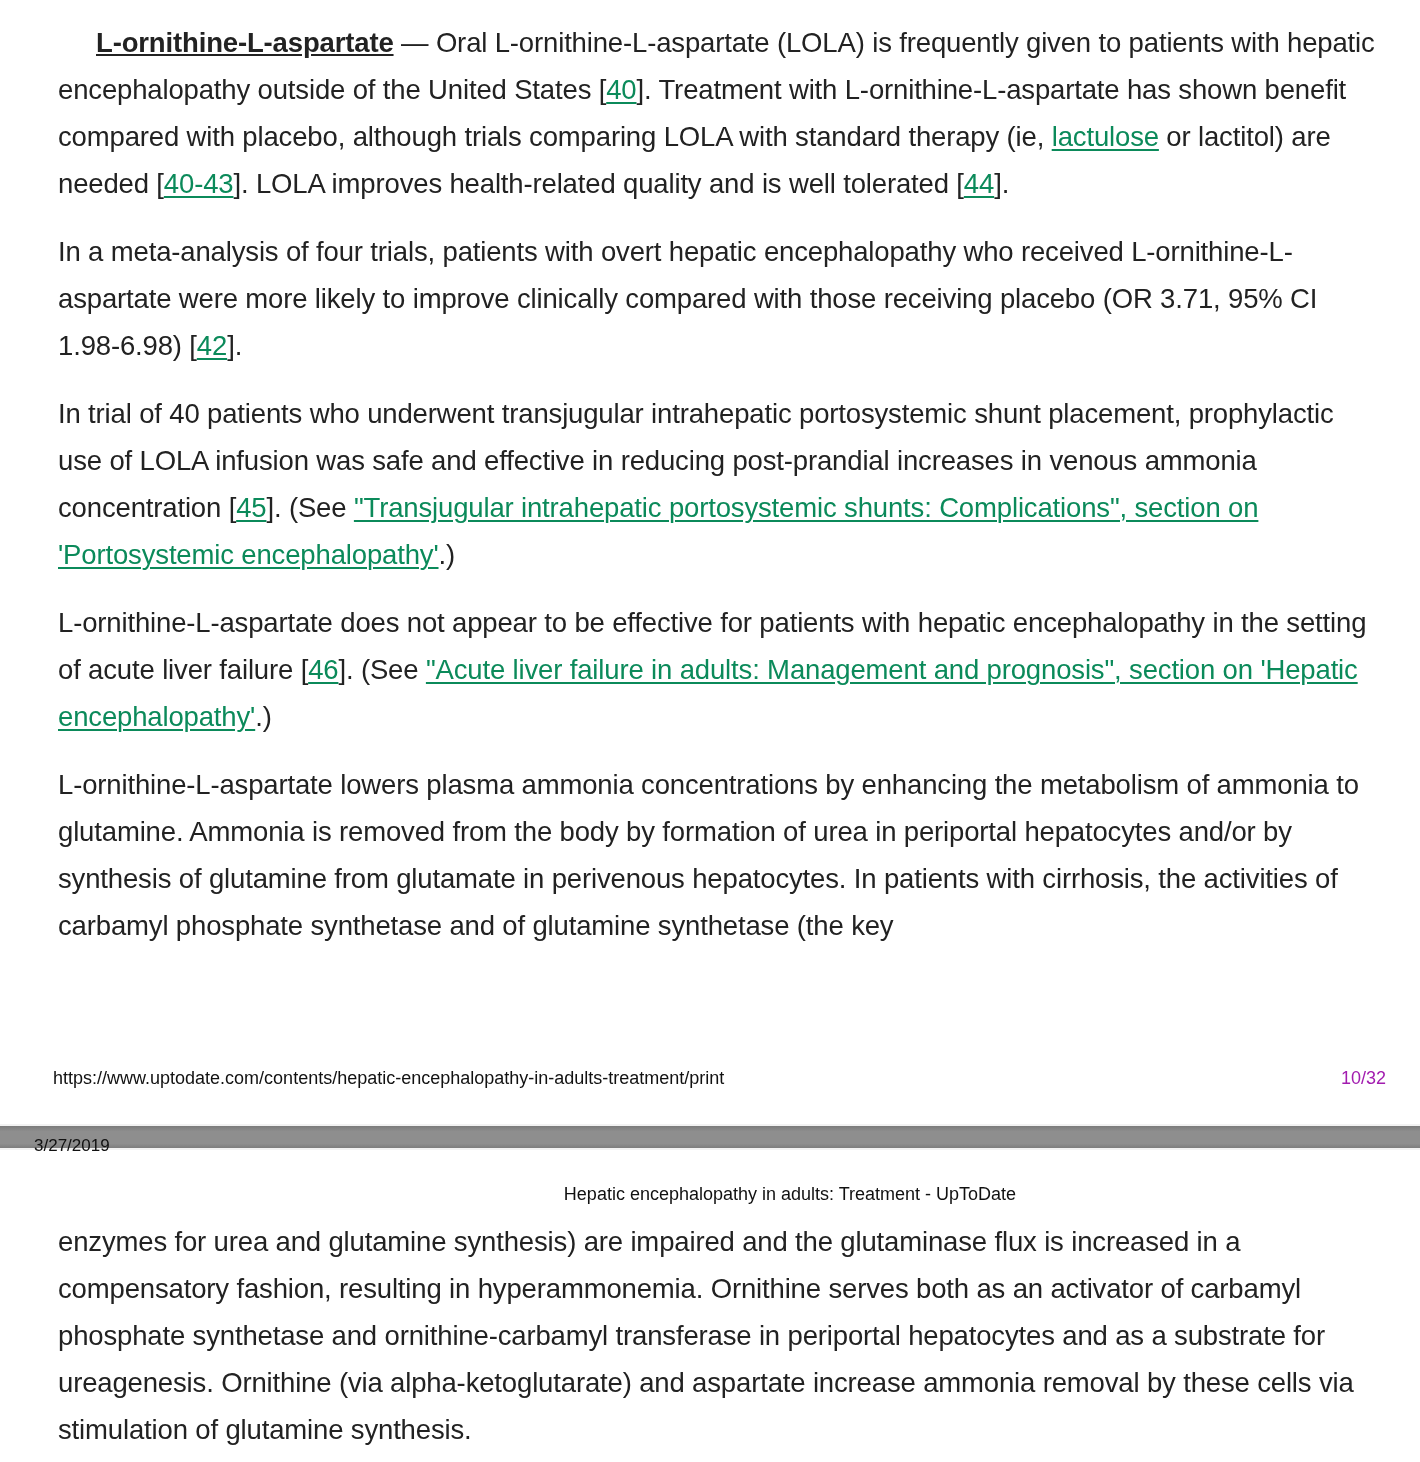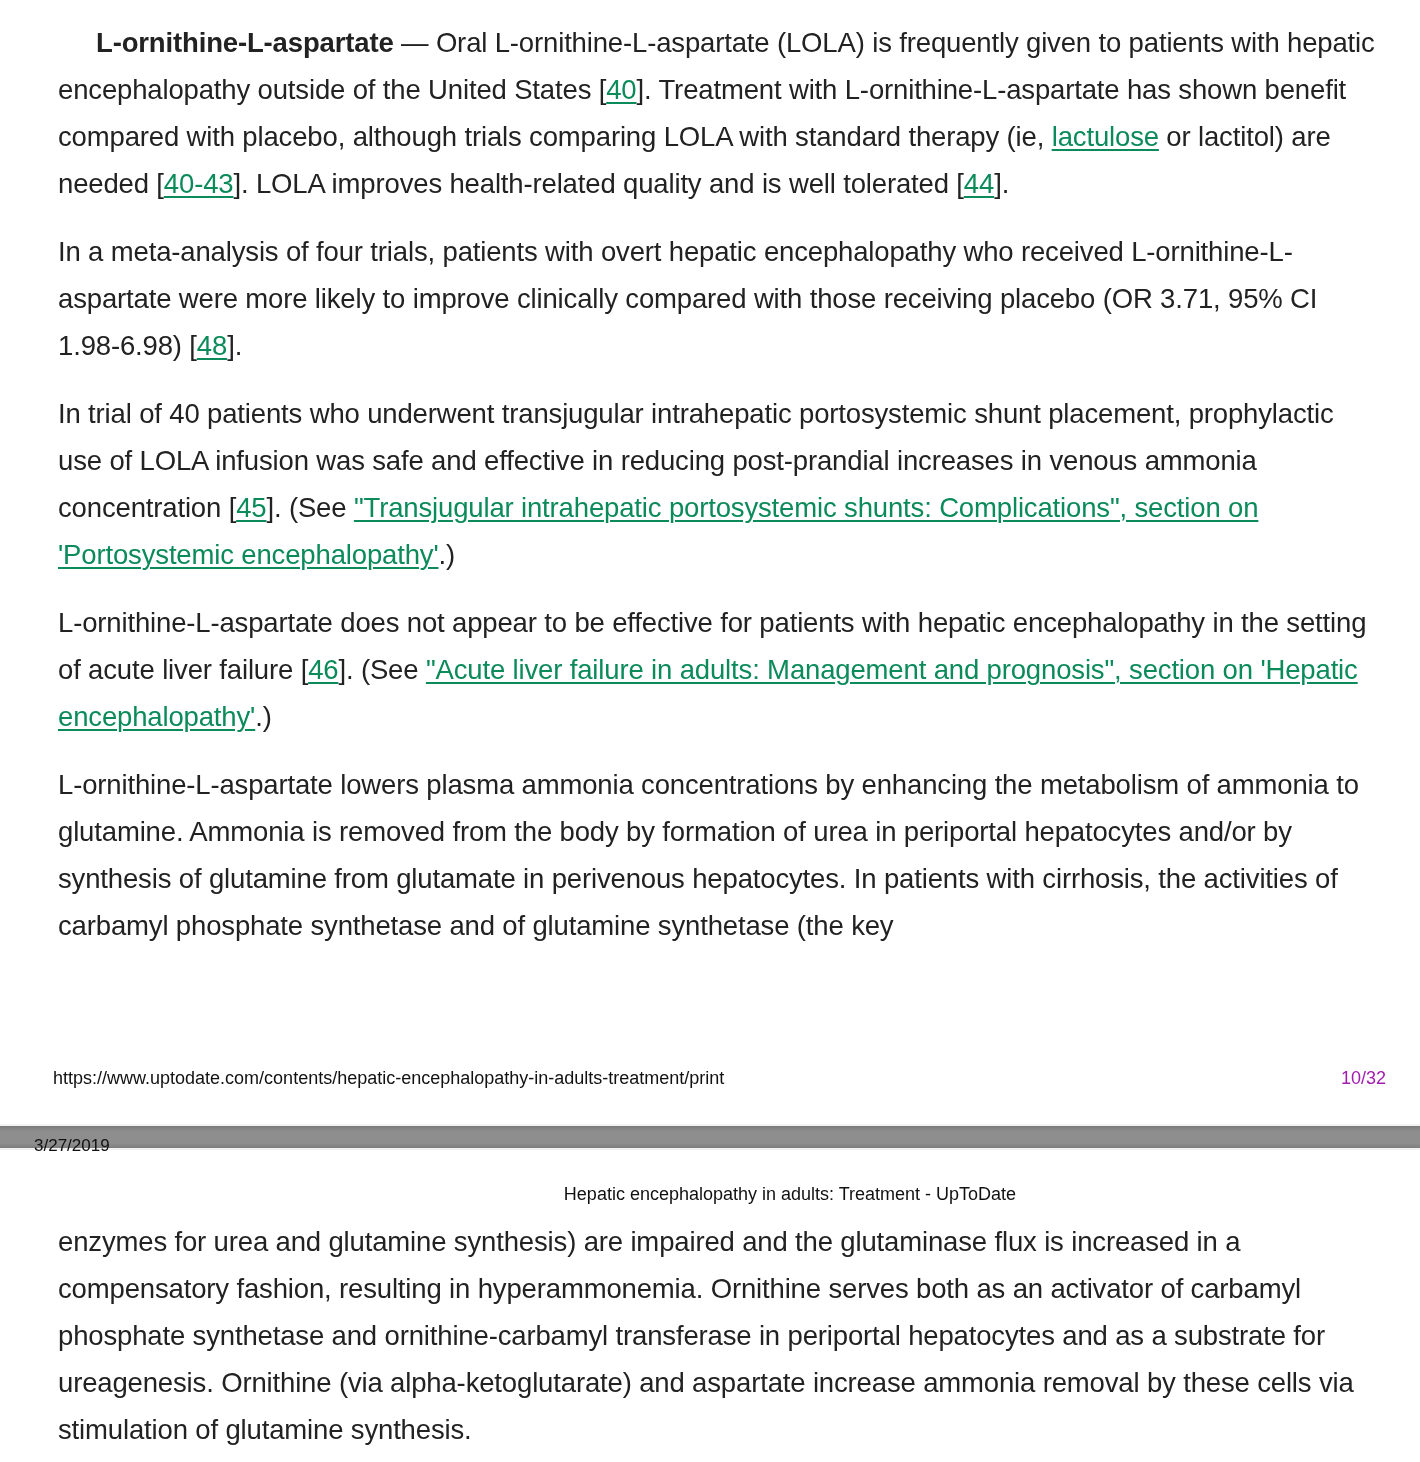--- a/index.html
+++ b/index.html
@@ -22,21 +22,21 @@
       font-size: 27.5px;
       line-height: 47px;
       letter-spacing: -0.15px;
     }
     .page-top { top: 19px; }
     .page-bottom { top: 1218px; }
     p.para {
       margin: 0 0 21px 0;
     }
     p.para.first { text-indent: 38px; }
-    .term { font-weight: bold; }
+    .term { font-weight: bold; text-decoration: underline; }
     a.lnk {
       color: #0b8a5a;
       text-underline-offset: 3px;
       text-decoration-thickness: 1.5px;
     }
     .footer-url {
       position: absolute;
       left: 34px;
       top: 1068px;
       font-size: 18px;
@@ -82,21 +82,21 @@
       font-size: 18px;
       color: #111;
     }
   </style>
 </head>
 <body>
 
 <div class="page-body page-top">
   <p class="para first"><span class="term">L-ornithine-L-aspartate</span><span> — Oral L-ornithine-L-aspartate (LOLA) is frequently given to patients with hepatic encephalopathy outside of the United States [</span><a class="lnk" href="#" style="color: rgb(11, 138, 90);">40</a><span>]. Treatment with L-ornithine-L-aspartate has shown benefit compared with placebo, although trials comparing LOLA with standard therapy (ie, </span><a class="lnk" href="#" style="color: rgb(11, 138, 90);">lactulose</a><span> or lactitol) are needed [</span><a class="lnk" href="#" style="color: rgb(11, 138, 90);">40-43</a><span>]. LOLA improves health-related quality and is well tolerated [</span><a class="lnk" href="#" style="color: rgb(11, 138, 90);">44</a><span>].</span></p>
 
-  <p class="para"><span>In a meta-analysis of four trials, patients with overt hepatic encephalopathy who received L-ornithine-L-aspartate were more likely to improve clinically compared with those receiving placebo (OR 3.71, 95% CI 1.98-6.98) [</span><a class="lnk" href="#" style="color: rgb(11, 138, 90);">48</a><span>].</span></p>
+  <p class="para"><span>In a meta-analysis of four trials, patients with overt hepatic encephalopathy who received L-ornithine-L-aspartate were more likely to improve clinically compared with those receiving placebo (OR 3.71, 95% CI 1.98-6.98) [</span><a class="lnk" href="#" style="color: rgb(11, 138, 90);">42</a><span>].</span></p>
 
   <p class="para"><span>In trial of 40 patients who underwent transjugular intrahepatic portosystemic shunt placement, prophylactic use of LOLA infusion was safe and effective in reducing post-prandial increases in venous ammonia concentration [</span><a class="lnk" href="#" style="color: rgb(11, 138, 90);">45</a><span>]. (See </span><a class="lnk" href="#" style="color: rgb(11, 138, 90);">"Transjugular intrahepatic portosystemic shunts: Complications", section on 'Portosystemic encephalopathy'</a><span>.)</span></p>
 
   <p class="para"><span>L-ornithine-L-aspartate does not appear to be effective for patients with hepatic encephalopathy in the setting of acute liver failure [</span><a class="lnk" href="#" style="color: rgb(11, 138, 90);">46</a><span>]. (See </span><a class="lnk" href="#" style="color: rgb(11, 138, 90);">"Acute liver failure in adults: Management and prognosis", section on 'Hepatic encephalopathy'</a><span>.)</span></p>
 
   <p class="para">L-ornithine-L-aspartate lowers plasma ammonia concentrations by enhancing the metabolism of ammonia to glutamine. Ammonia is removed from the body by formation of urea in periportal hepatocytes and/or by synthesis of glutamine from glutamate in perivenous hepatocytes. In patients with cirrhosis, the activities of carbamyl phosphate synthetase and of glutamine synthetase (the key</p>
 </div>
 
 <div class="footer-url">https://www.uptodate.com/contents/hepatic-encephalopathy-in-adults-treatment/print</div>
 <div class="footer-page">10/32</div>

